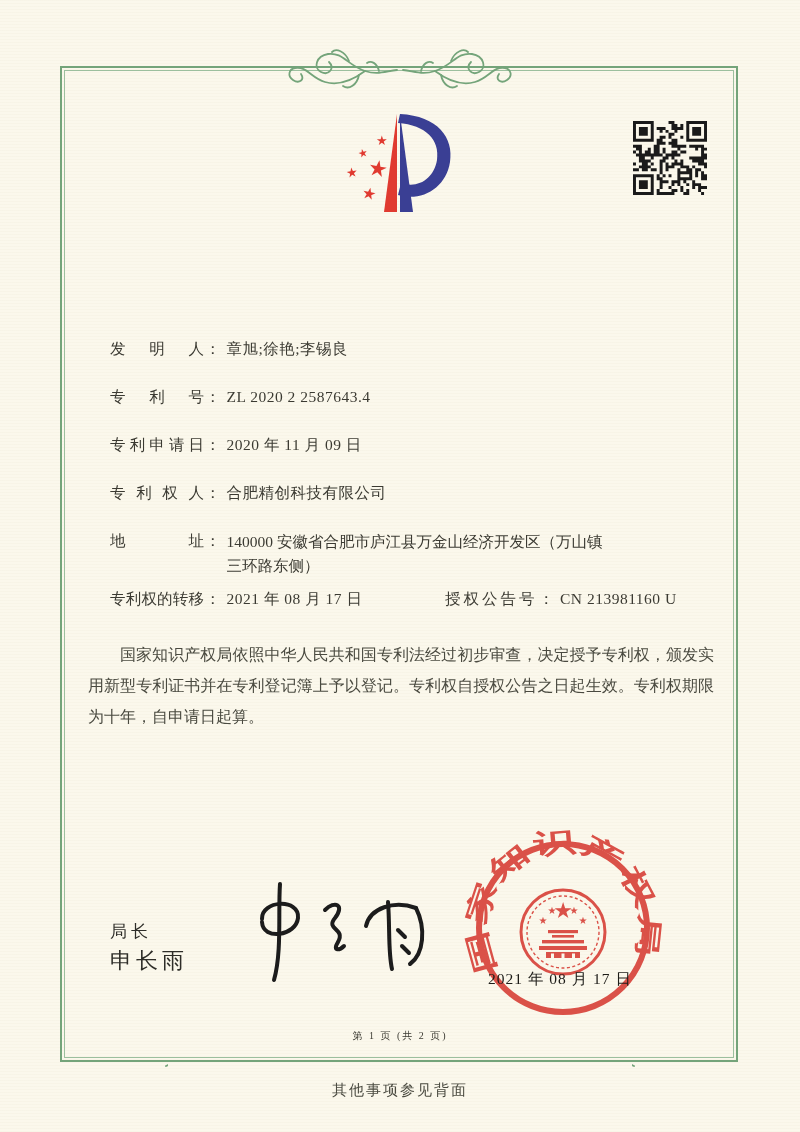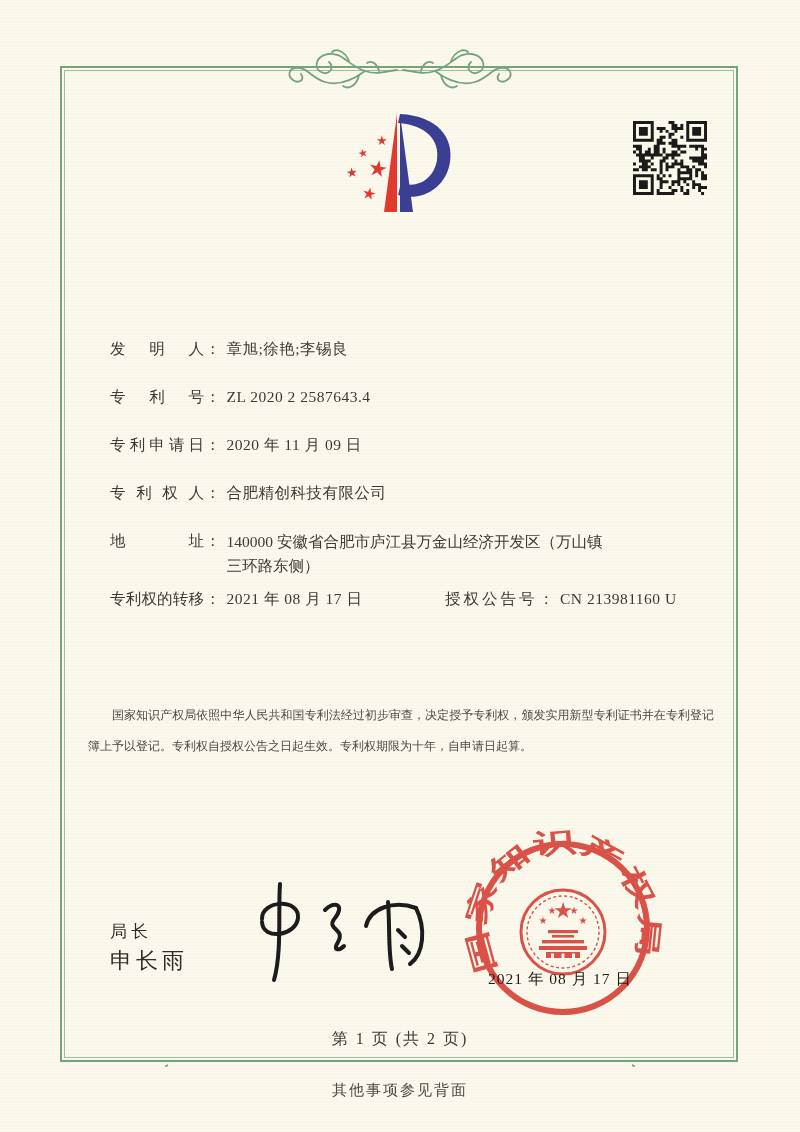--- a/index.html
+++ b/index.html
@@ -27,34 +27,34 @@
   .frow{line-height:22px;margin-bottom:26px;white-space:nowrap;}
   .flabel{display:inline-block;width:94px;text-align:justify;text-align-last:justify;}
   .colon{margin:0 6px 0 1px;}
   .fval{letter-spacing:.5px;}
   .frow.addr{white-space:normal;margin-bottom:10px;}
   .addrval{display:inline-block;vertical-align:top;line-height:24px;max-width:430px;}
   .grant{position:relative;}
   .grant .pair2{position:absolute;left:305px;top:0;white-space:nowrap;margin-left:30px;}
   .grant .pair2 .glabel{letter-spacing:3px;}
   
-  .paras{position:absolute;left:88px;top:700px;width:626px;font-size:12px;line-height:31px;
+  .paras{position:absolute;left:88px;top:639px;width:626px;font-size:16px;line-height:31px;
     text-align:justify;color:#4a4a40;}
   .paras p{margin:0;text-indent:2em;}
   
   .sig-title{position:absolute;left:110px;top:920px;font-family:"Liberation Sans","DejaVu Sans",sans-serif;
     font-size:17px;letter-spacing:4px;color:#2e2d28;}
   .sig-name{position:absolute;left:110px;top:946px;font-family:"Liberation Sans","DejaVu Sans",sans-serif;
     font-size:22px;letter-spacing:4px;color:#2e2d28;}
   .sig-hand{position:absolute;left:228px;top:872px;width:205px;height:115px;}
   
   .seal{position:absolute;left:459px;top:824px;width:208px;height:208px;opacity:.93;}
   .seal-date{position:absolute;left:488px;top:969px;font-size:15.5px;letter-spacing:1px;color:#1d1c18;z-index:5;}
   
-  .page-num{position:absolute;left:0;top:1029px;width:100%;text-align:center;font-size:16px;letter-spacing:2px;color:#3c3b33;}
+  .page-num{position:absolute;left:0;top:1029px;width:100%;text-align:center;font-size:10px;letter-spacing:2px;color:#3c3b33;}
   .back-note{position:absolute;left:0;top:1081px;width:100%;text-align:center;font-size:15px;letter-spacing:2px;color:#4a4a40;font-family:Liberation Serif, serif;}
   .orn{position:absolute;color:var(--green);}
   svg{display:block;}
   .hidden-defs{position:absolute;width:0;height:0;overflow:hidden;}
 </style>
 </head>
 <body>
 
 <div id="page">
 

